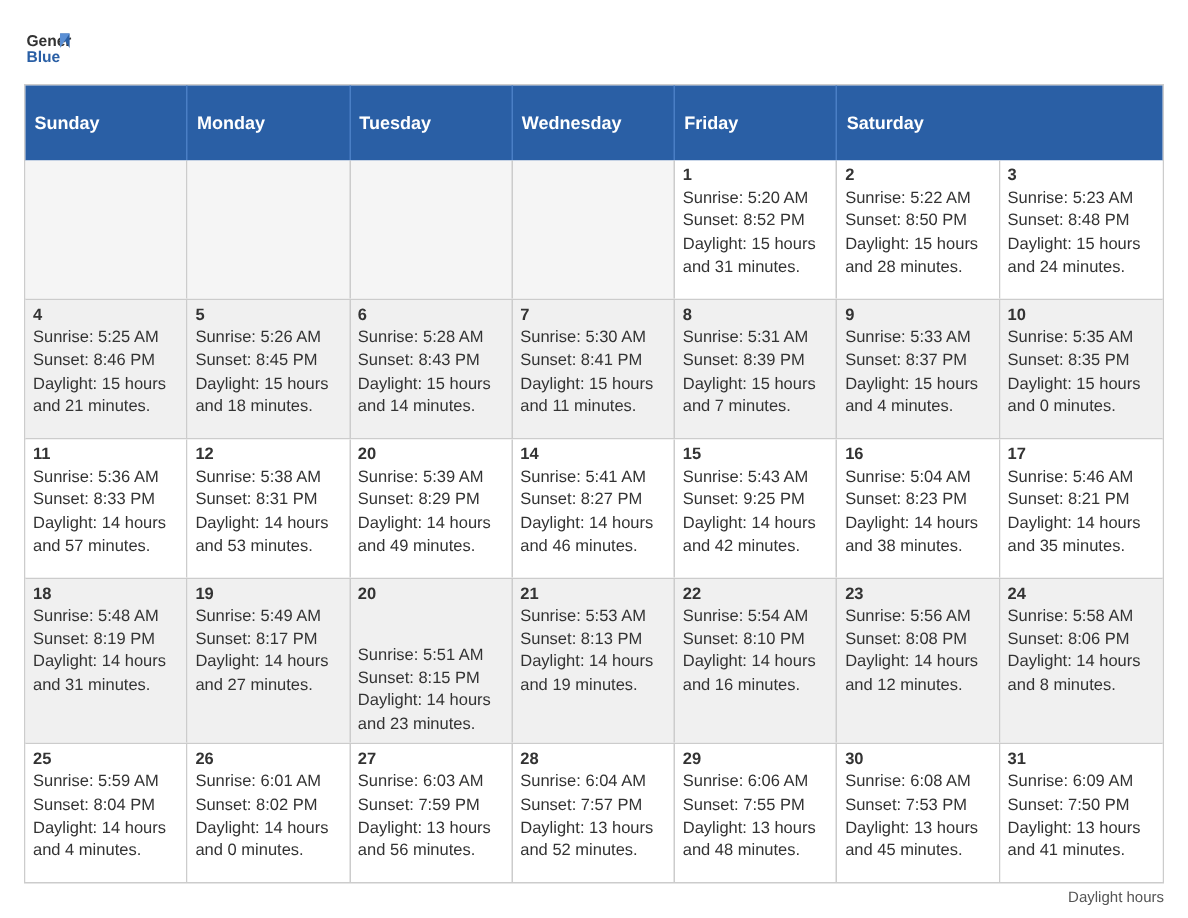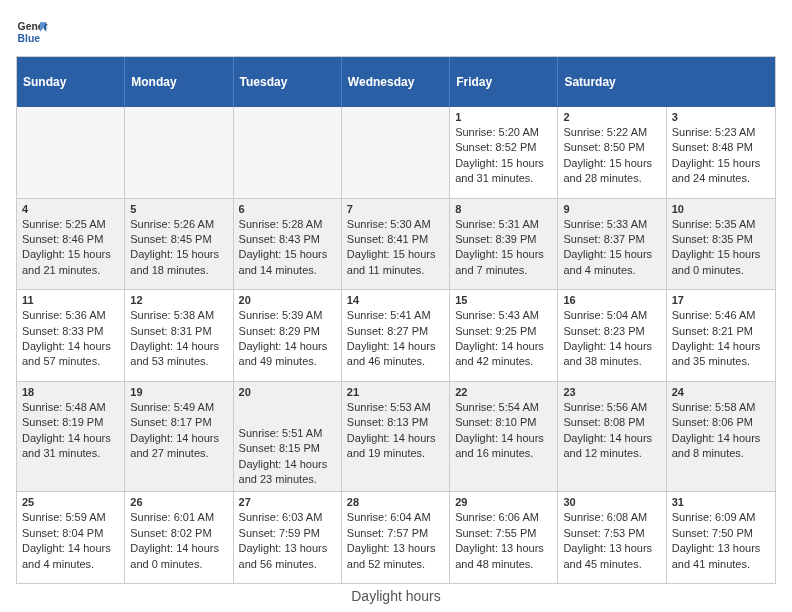--- a/index.html
+++ b/index.html
@@ -91,23 +91,23 @@
       font-size: 11px;
       font-weight: bold;
       margin-bottom: 2px;
     }
     .day-info {
       font-size: 11px;
       line-height: 1.4;
       color: #333;
     }
     .footer-note {
-      font-size: 14px;
+      font-size: 10px;
       color: #555;
-      text-align: center;
+      text-align: right;
       margin-top: 4px;
     }
   </style>
 </head>
 <body>
 
 <div class="page">
   <div class="header">
     <div class="logo">
       <svg class="logo-icon" viewBox="0 0 40 40">

